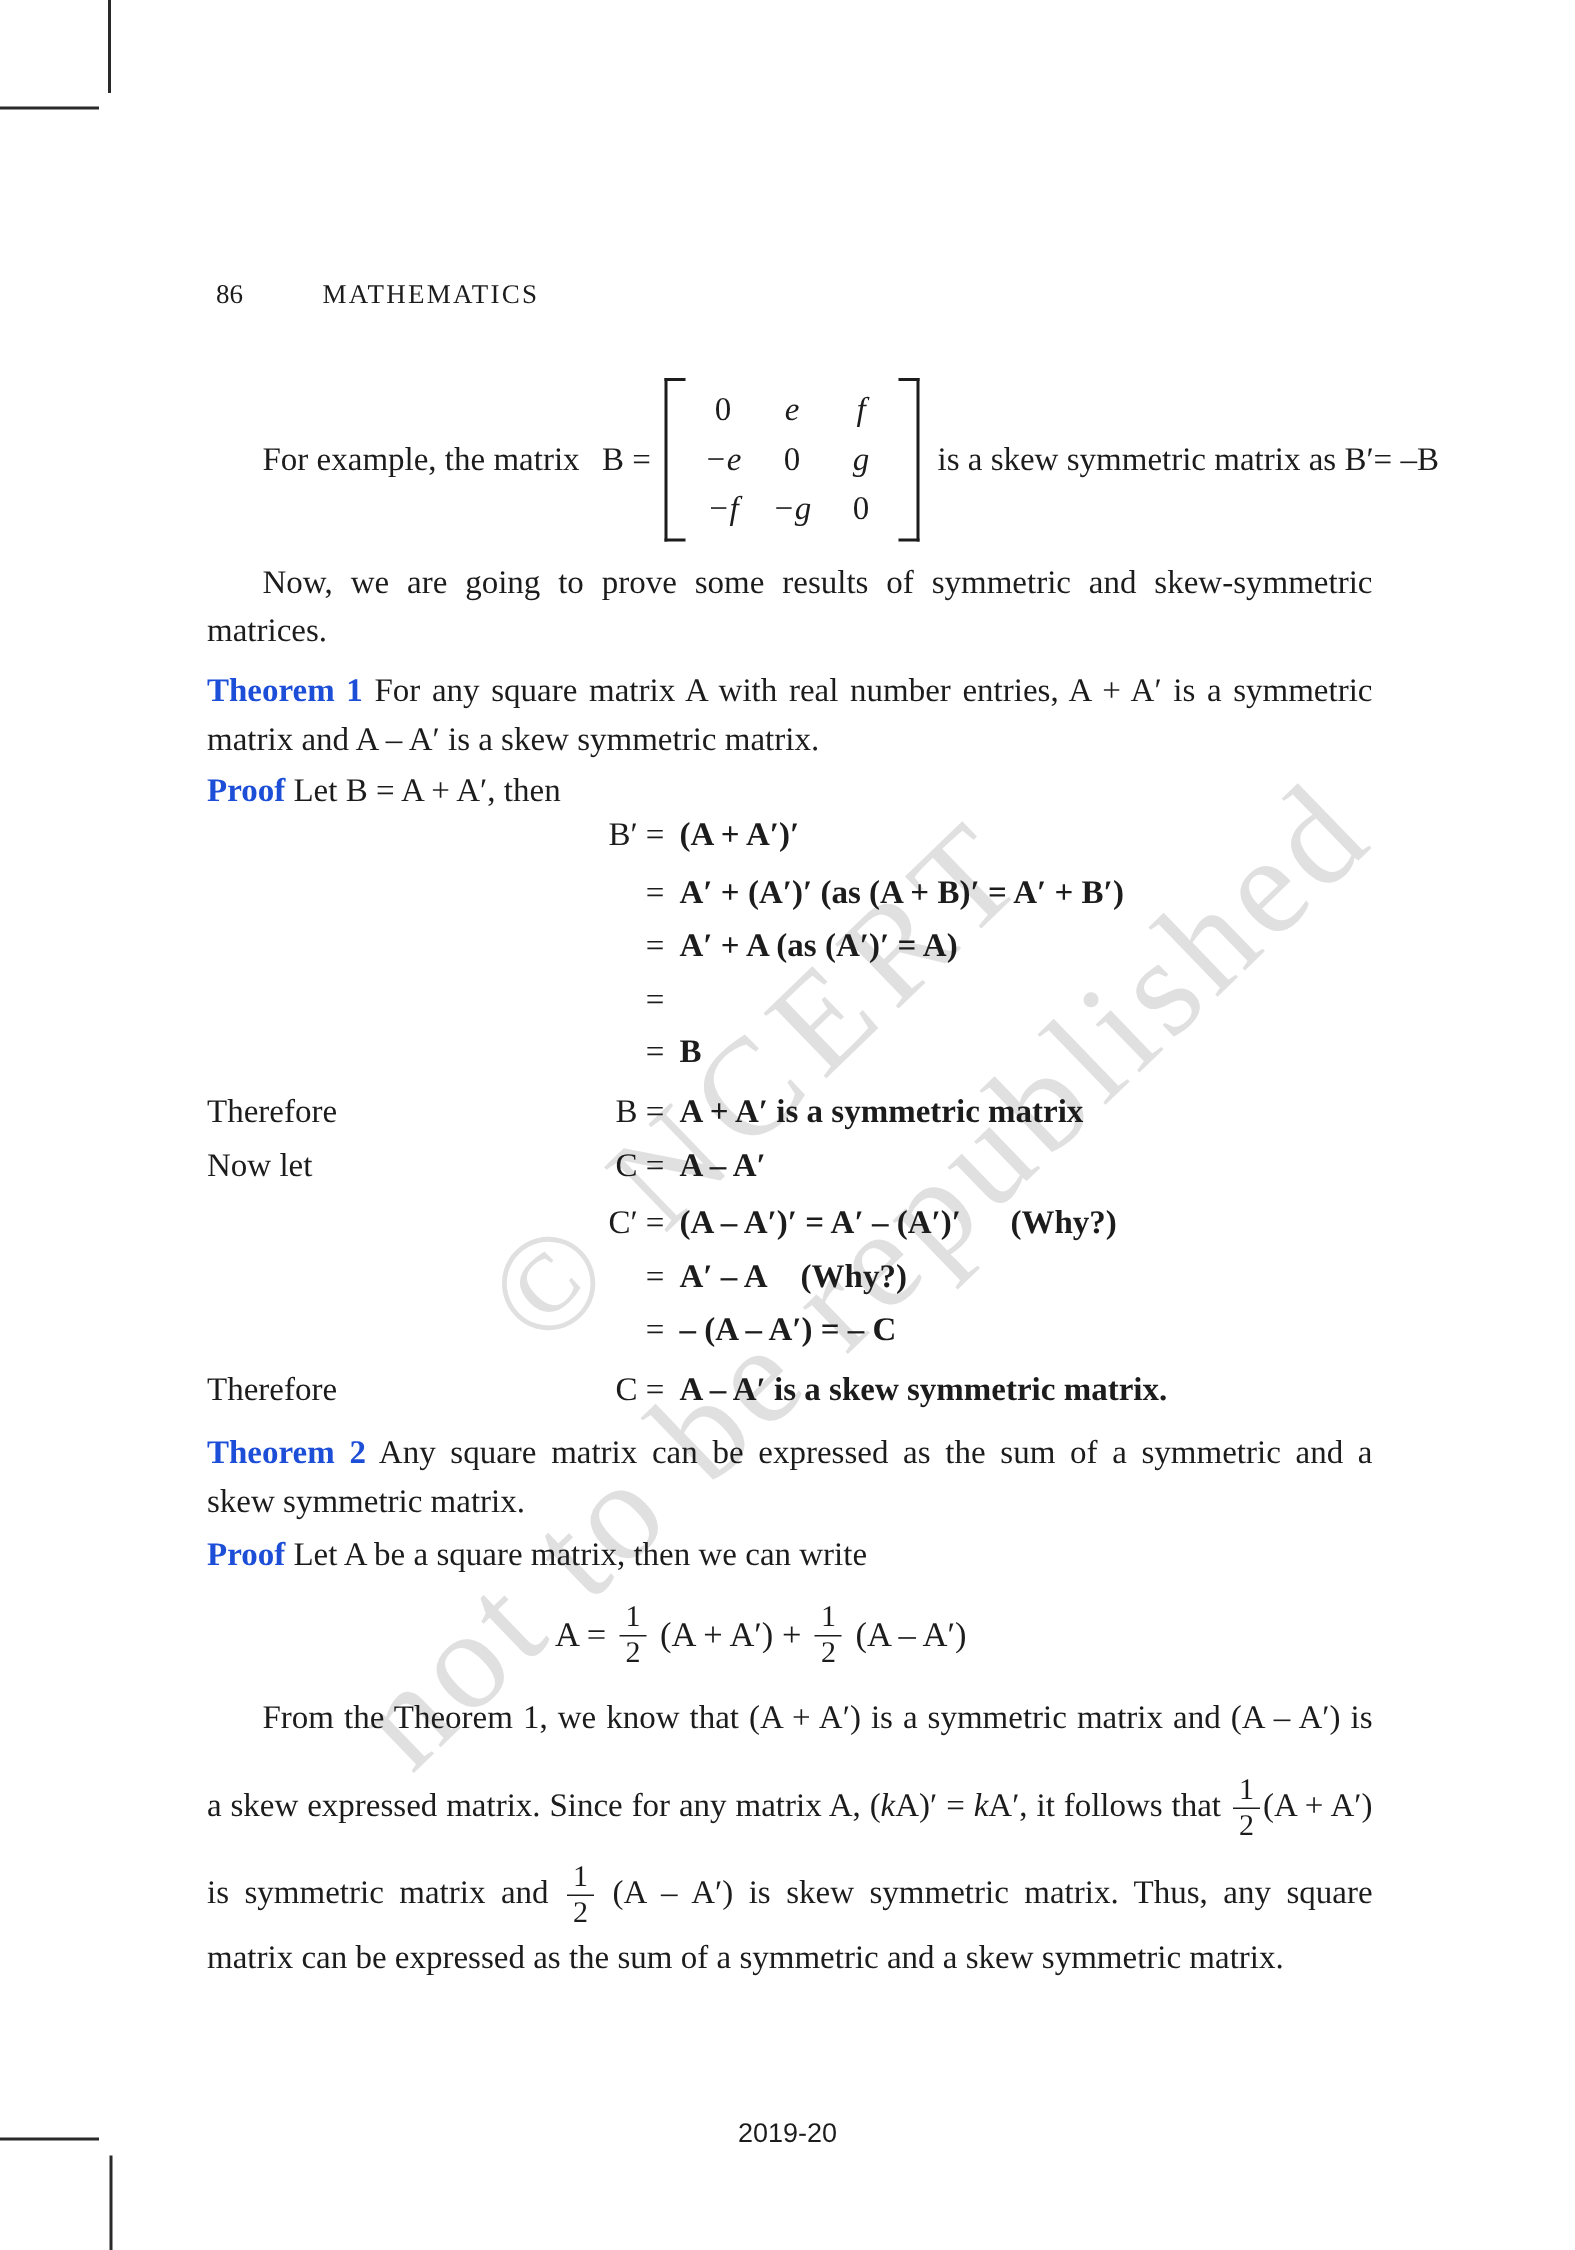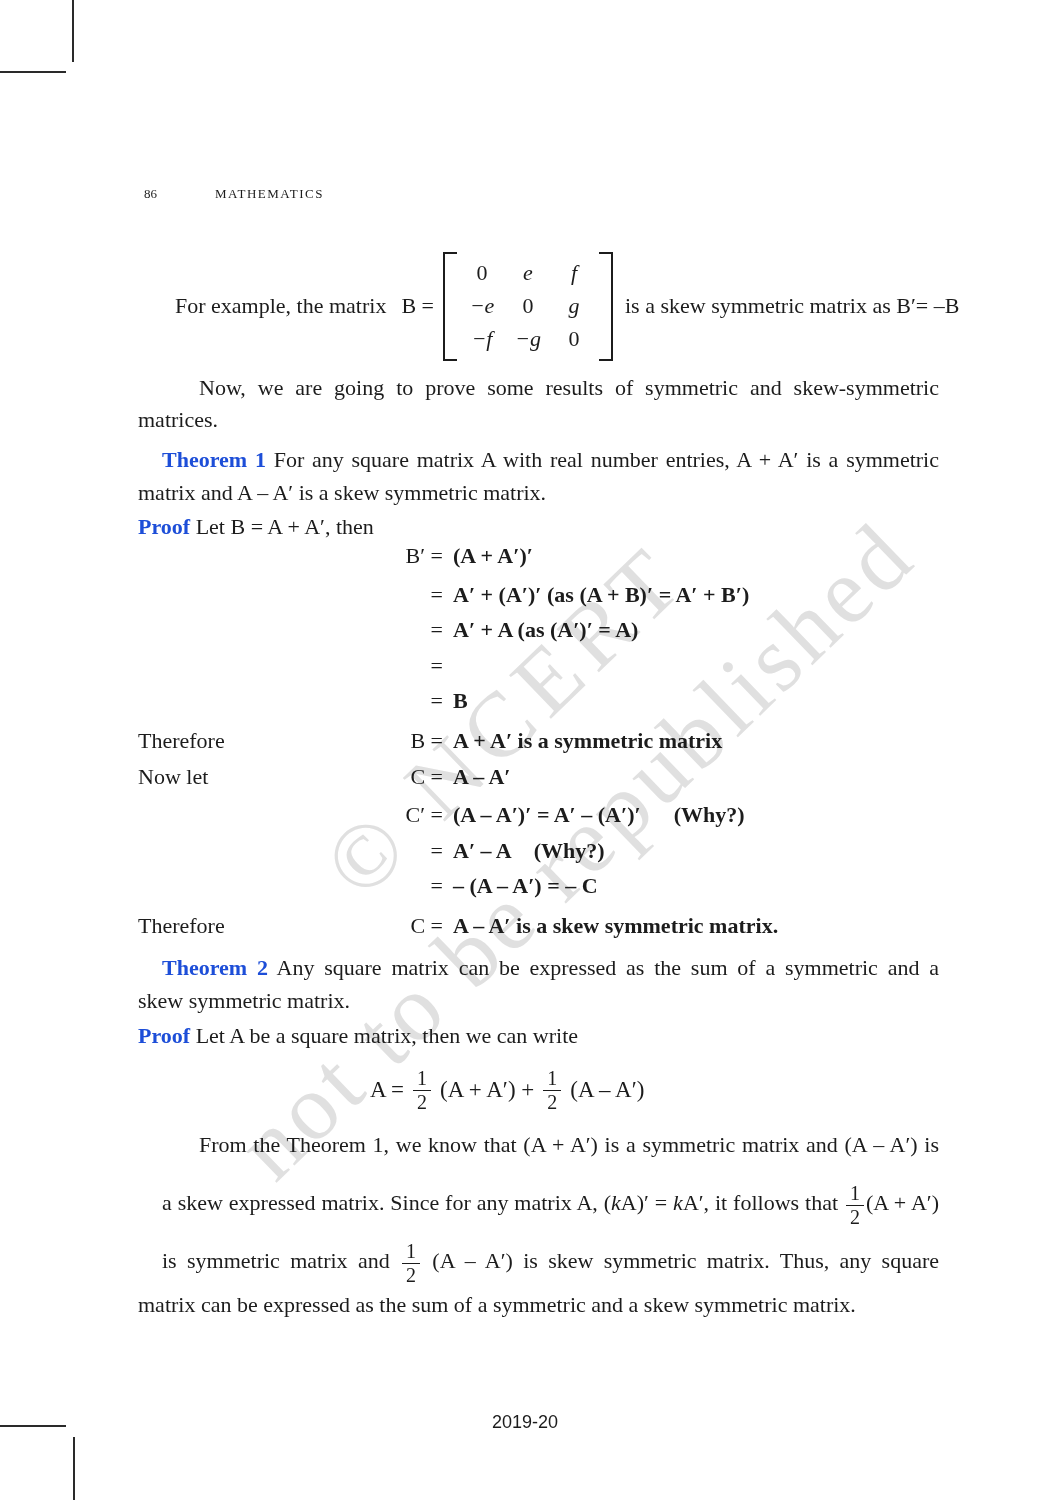--- a/index.html
+++ b/index.html
@@ -16,32 +16,32 @@
   .crop.blv { left:73px; top:1437px; width:2px; height:63px; }
   
   .wm {
     position:absolute; z-index:0; color:#e0e0e0; white-space:nowrap;
     font-family:"Liberation Serif","DejaVu Serif",serif;
     transform:translate(-50%,-50%) rotate(-44deg);
   }
   .wm1 { left:505px; top:720px; font-size:92px; letter-spacing:10px; }
   .wm2 { left:575px; top:850px; font-size:94px; letter-spacing:5px; }
   
-  .runhead-row { position:absolute; top:186px; left:0; width:1050px; height:26px; font-size:13px; z-index:1;}
+  .runhead-row { position:absolute; top:186px; left:0; width:1050px; height:26px; font-size:18px; z-index:1;}
   .pagenum { position:absolute; left:144px; }
   .runhead { position:absolute; left:215px; letter-spacing:1.5px; }
   .footer {
     position:absolute; top:1412px; left:0; width:1050px; text-align:center;
     font-family:"Liberation Sans","DejaVu Sans",sans-serif; font-size:18px; z-index:1;
   }
   
   .line {
     position:absolute; left:138px; width:777px; font-size:22px; line-height:30px; z-index:1;
   }
-  .justify { text-align:justify; text-align-last:justify;margin-left:24px; }
+  .justify { text-align:justify; text-align-last:justify; }
   .indent { text-indent:37px; }
   .blue { color:#1d4ed8; font-weight:bold; }
   .it { font-style:italic; }
   
   .example {
     position:absolute; left:175px; top:250px; height:112px; display:flex;
     align-items:center; font-size:22px; z-index:1; white-space:nowrap;
   }
   .ex-lhs { margin-left:15px; }
   .matrix { display:flex; align-items:stretch; margin:0 12px 0 9px; }

